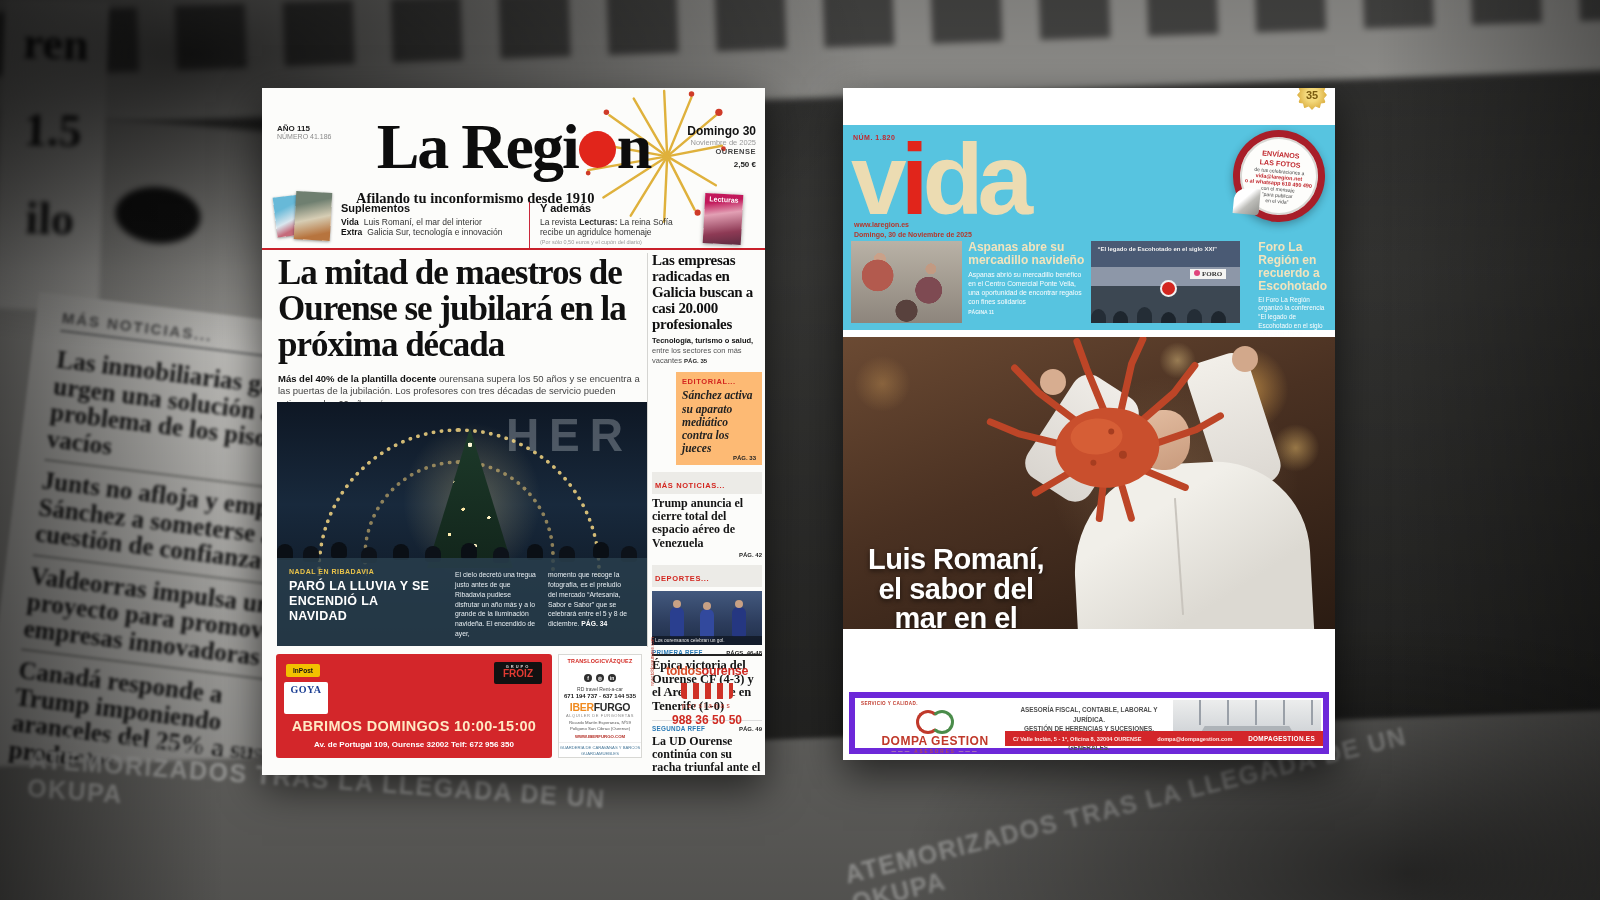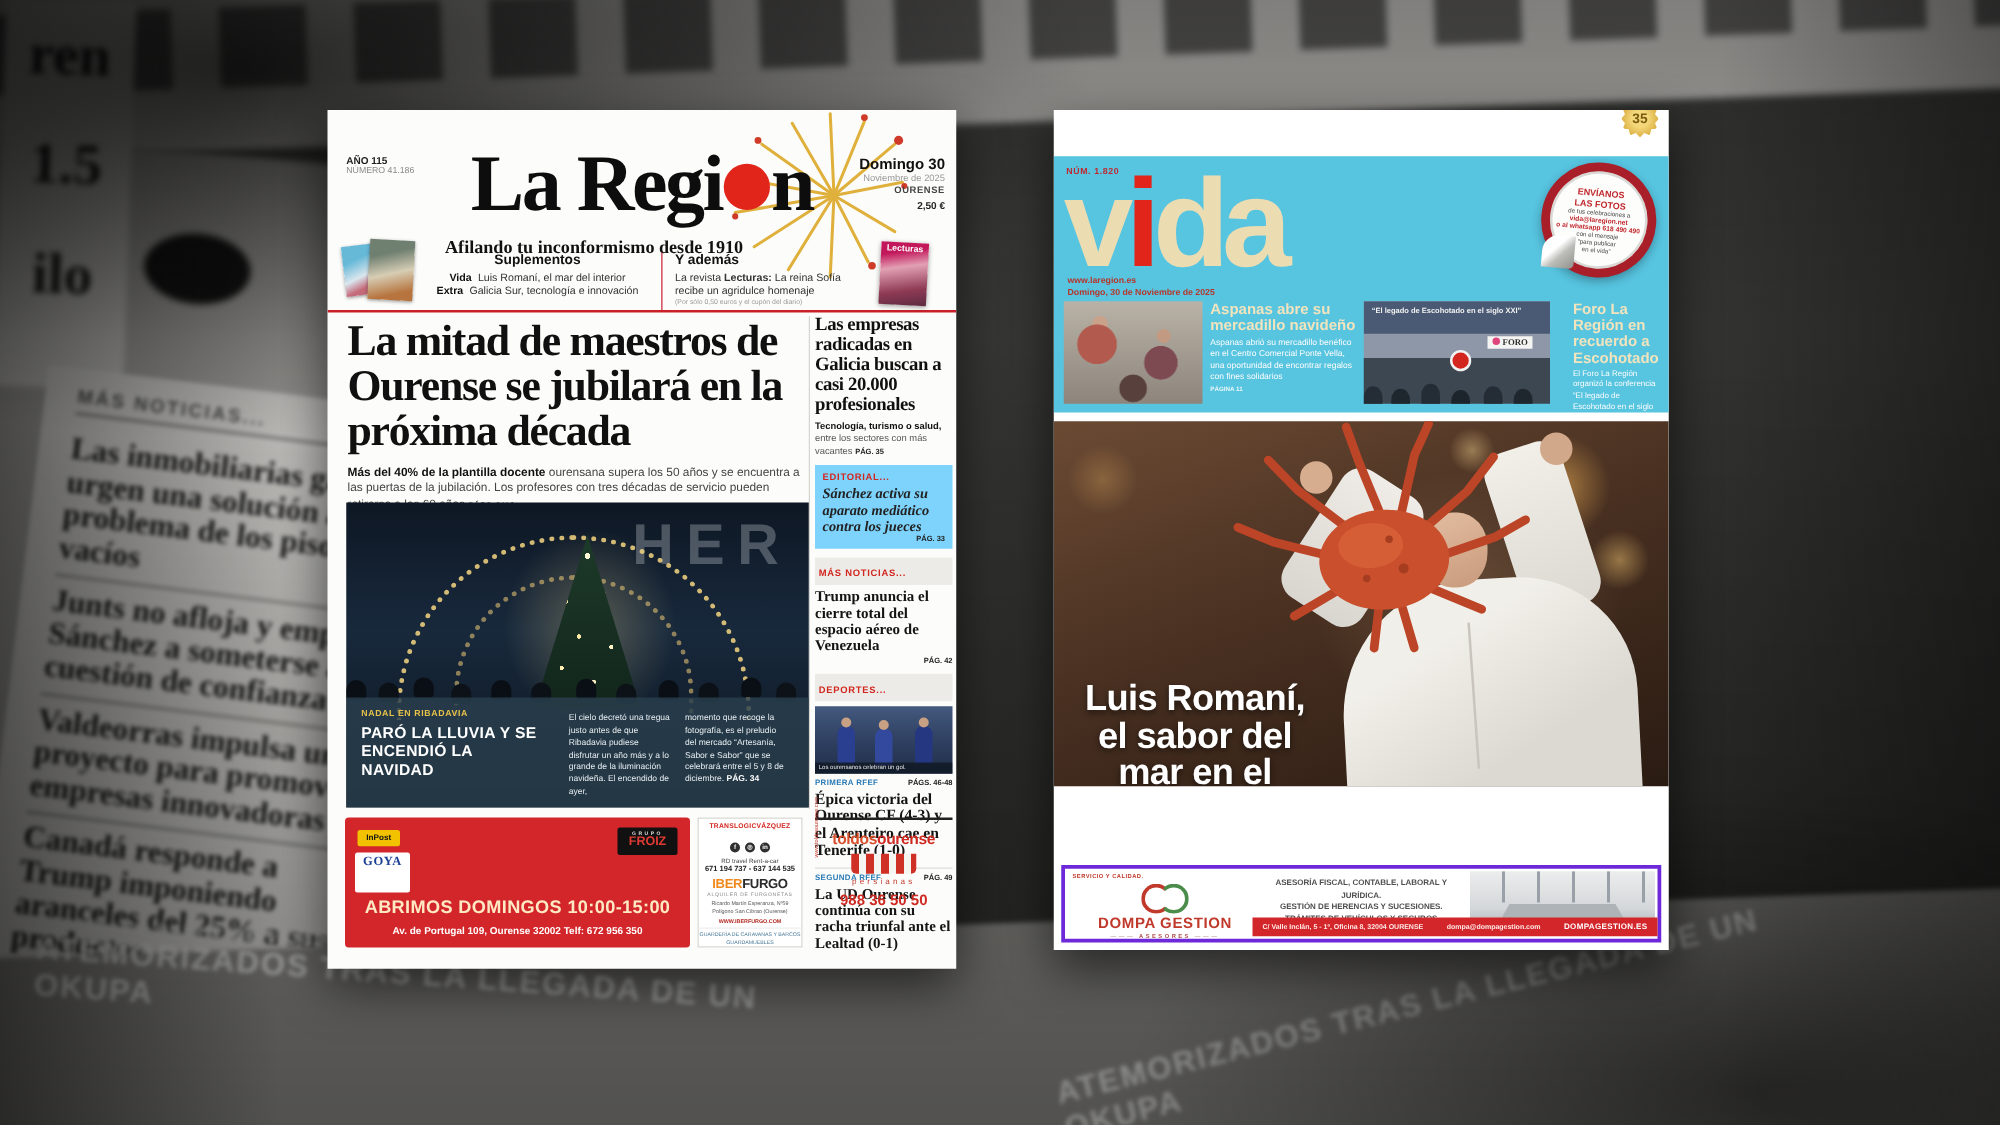--- a/index.html
+++ b/index.html
@@ -54,21 +54,21 @@
   .lr-date .d1{font:bold 12px "Liberation Sans",sans-serif;color:#111;}
   .lr-date .d2{font:7.5px "Liberation Sans",sans-serif;color:#999;}
   .lr-date .d3{font:bold 7.5px "Liberation Sans",sans-serif;color:#444;letter-spacing:.5px;}
   .lr-date .d4{font:bold 8px "Liberation Sans",sans-serif;color:#222;margin-top:4px;}
   .lr-supps{position:absolute;left:13px;right:8px;top:114px;height:46px;display:flex;z-index:2;}
   .lr-thumbs{width:66px;position:relative;}
   .lr-thumb1{position:absolute;left:0;top:-6px;width:28px;height:40px;transform:rotate(-7deg);
       background:linear-gradient(160deg,#67b9d8 30%,#d9e6ee 60%,#c56a7a 80%);box-shadow:0 1px 3px rgba(0,0,0,.4);}
   .lr-thumb2{position:absolute;left:20px;top:-10px;width:36px;height:48px;transform:rotate(3deg);
       background:linear-gradient(165deg,#6f7f70 25%,#d6cdb4 55%,#b7743e 85%);box-shadow:0 1px 3px rgba(0,0,0,.4);}
-  .lr-suppcol{line-height:1.25;text-align:center;}
+  .lr-suppcol{line-height:1.25;}
   .lr-suppcol .h{font:bold 11px "Liberation Sans",sans-serif;color:#111;margin-bottom:3px;}
   .lr-supprow{font:8.5px "Liberation Sans",sans-serif;color:#333;}
   .lr-supprow b{font-weight:bold;color:#111;margin-right:5px;}
   .lr-vr{width:1px;background:#c9273a;margin:0 10px;}
   .lr-more{width:158px;line-height:1.25;}
   .lr-more .txt{font:8.5px "Liberation Sans",sans-serif;color:#333;}
   .lr-more .note{font:5.5px "Liberation Sans",sans-serif;color:#999;margin-top:2px;}
   .lr-lect{width:38px;height:50px;margin-left:6px;transform:rotate(3deg);margin-top:-8px;
       background:linear-gradient(170deg,#c2185b 18%,#e2a0b4 40%,#8e3a55 75%,#5d2b40 100%);
       box-shadow:0 1px 4px rgba(0,0,0,.4);text-align:center;}
@@ -113,21 +113,21 @@
   .lr-cap .kick{font:bold 7px "Liberation Sans",sans-serif;color:#e8c24a;letter-spacing:.5px;margin-bottom:4px;}
   .lr-cap .t{font:bold 12.5px/1.2 "Liberation Sans",sans-serif;letter-spacing:.3px;}
   .lr-cap .cc{flex:1;font:6.8px/1.45 "Liberation Sans",sans-serif;color:#e7edf1;padding:2px 6px 0 6px;}
   .lr-cap .pg{font-weight:bold;color:#fff;}
   
   .lr-rc{position:absolute;left:390px;top:164px;width:110px;}
   .rc-h1{font-family:"Liberation Serif",serif;font-weight:bold;font-size:15px;line-height:1.07;color:#101010;letter-spacing:-.3px;}
   .rc-deck{font:7.5px/1.3 "Liberation Sans",sans-serif;color:#555;margin-top:4px;}
   .rc-deck b{color:#111;}
   .rc-pg{font:bold 6px "Liberation Sans",sans-serif;color:#222;}
-  .rc-box{background:#7dd3fc;margin-top:7px;padding:5px 6px 4px 6px;}
+  .rc-box{background:#fdba74;margin-top:7px;padding:5px 6px 4px 6px;margin-left:24px;}
   .rc-label{font:bold 7.5px "Liberation Sans",sans-serif;color:#d3261f;letter-spacing:.6px;}
   .rc-edit{font-family:"Liberation Serif",serif;font-style:italic;font-weight:bold;
       font-size:11.5px;line-height:1.14;color:#222;margin-top:3px;}
   .rc-band{background:#ecebe7;margin-top:7px;padding:2px 3px;}
   .rc-h2{font-family:"Liberation Serif",serif;font-weight:bold;font-size:12px;line-height:1.1;color:#141414;margin-top:3px;}
   .rc-photo{position:relative;width:110px;height:54px;margin-top:4px;overflow:hidden;
       background:linear-gradient(180deg,#43597e 0%,#2c3c5c 60%,#20304a 100%);}
   .rc-photo i{position:absolute;bottom:8px;width:14px;height:30px;border-radius:6px 6px 2px 2px;background:#2a3f8f;}
   .rc-photo i::before{content:"";position:absolute;left:3px;top:-7px;width:8px;height:8px;border-radius:50%;background:#c8a184;}
   .rc-photo .p1{left:18px;}.rc-photo .p2{left:48px;bottom:6px;background:#32499d;}.rc-photo .p3{left:80px;background:#253781;}
@@ -238,21 +238,21 @@
       background:linear-gradient(150deg,#f1efe9 30%,#dcd9d2 70%);border-radius:45% 40% 0 0/60% 52% 0 0;
       transform:rotate(-3deg);}
   .chef-seam{position:absolute;left:68%;top:55%;width:2px;height:40%;background:#c9c5be;transform:rotate(-4deg);}
   .crab{position:absolute;left:26%;top:-3%;width:265px;height:200px;transform:rotate(-4deg);}
   .v-title{position:absolute;left:8px;top:208px;width:210px;text-align:center;
       font:bold 29px/1.02 "Liberation Sans",sans-serif;color:#fff;letter-spacing:-.5px;
       text-shadow:0 2px 5px rgba(0,0,0,.55);}
   .v-title .pg{display:block;text-align:right;font:bold 6px "Liberation Sans",sans-serif;color:#e8e8e8;
       letter-spacing:1px;margin-top:5px;text-shadow:none;}
   
-  .v-ad{position:absolute;left:6px;right:6px;top:604px;height:62px;background:#fff;border:3px solid #6d28d9;
+  .v-ad{position:absolute;left:6px;right:6px;top:604px;height:62px;background:#fff;border:6px solid #6d28d9;
       box-sizing:border-box;}
   .v-ad .quality{position:absolute;left:6px;top:3px;font:bold 4.6px "Liberation Sans",sans-serif;color:#c0392b;letter-spacing:.4px;}
   .dompa{position:absolute;left:10px;top:12px;width:140px;text-align:center;}
   .dompa .icon{height:22px;margin-bottom:2px;}
   .dompa .icon i{display:inline-block;width:18px;height:18px;border-radius:50%;border:3px solid #c0392b;
       border-right-color:transparent;vertical-align:middle;}
   .dompa .icon em{display:inline-block;width:18px;height:18px;border-radius:50%;border:3px solid #4a8c4a;
       border-left-color:transparent;margin-left:-10px;vertical-align:middle;}
   .dompa .b{font:bold 12px "Liberation Sans",sans-serif;color:#c0392b;letter-spacing:.5px;}
   .dompa .s{font:bold 4.6px "Liberation Sans",sans-serif;color:#b05050;letter-spacing:2px;margin-top:1px;}

